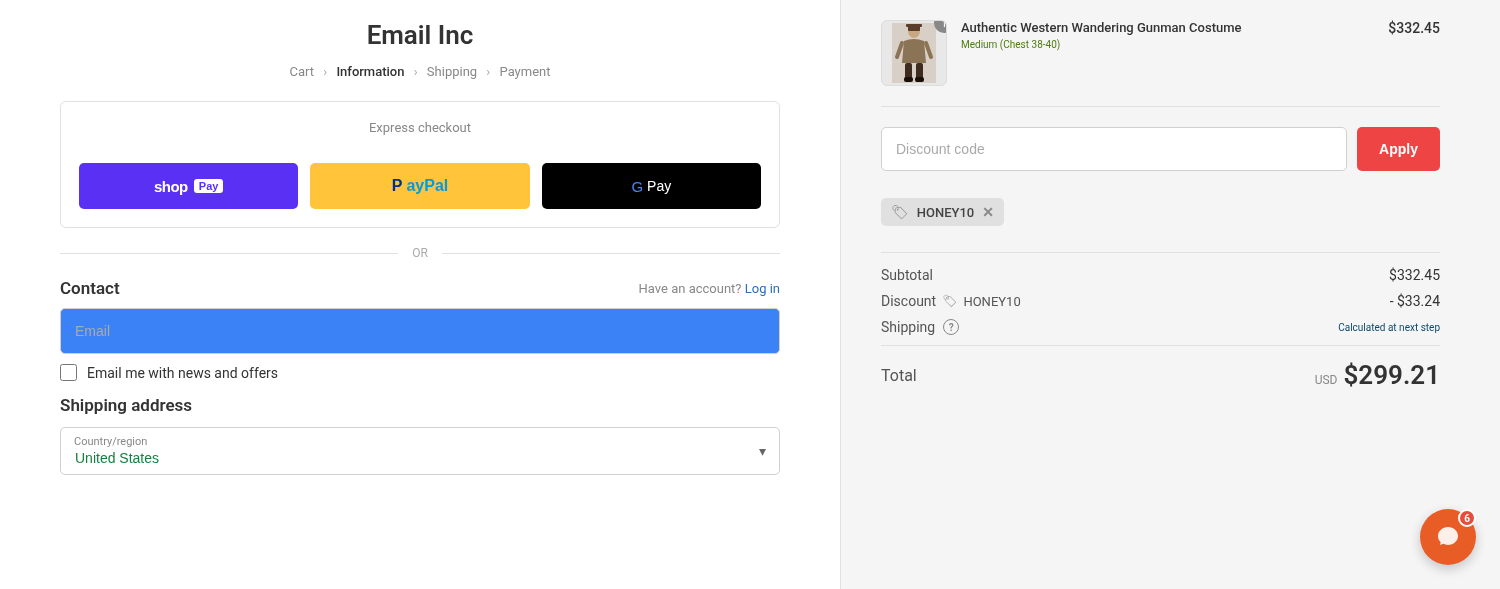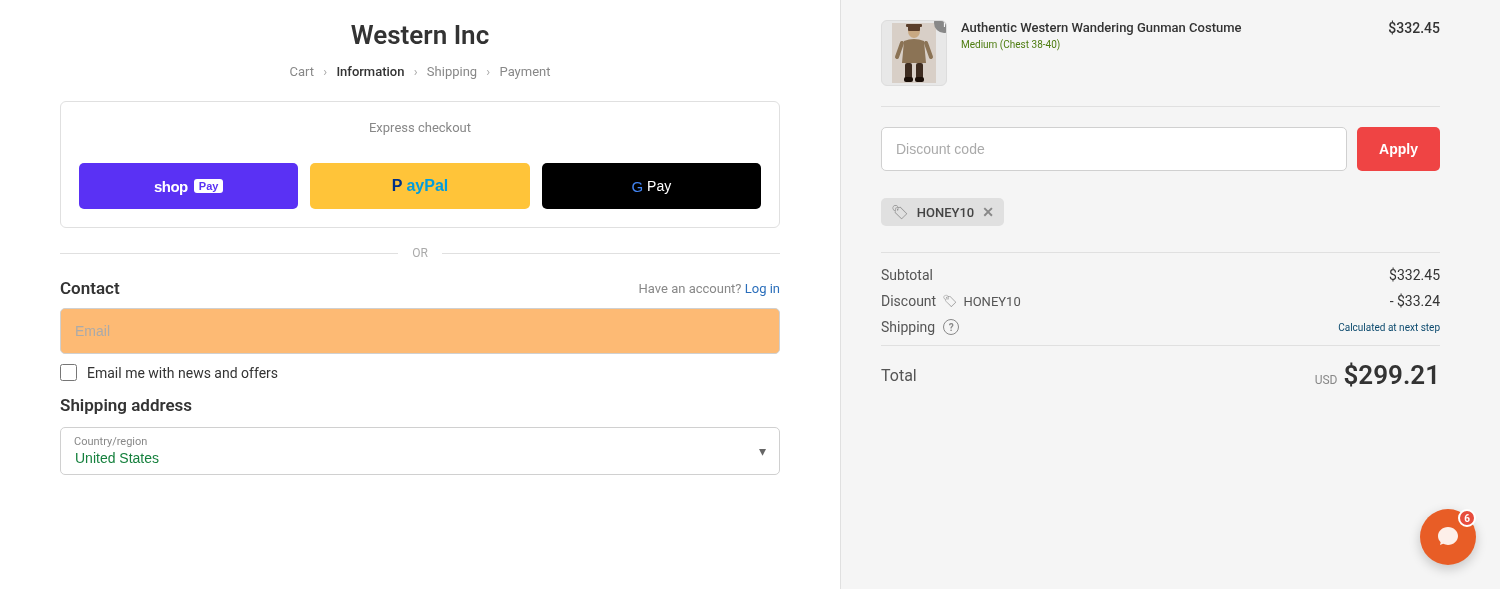--- a/index.html
+++ b/index.html
@@ -144,21 +144,21 @@
     .contact-header .login-link a { color: #2a6ebb; text-decoration: none; }
 
     .input-field {
       width: 100%;
       padding: 14px 14px;
       border: 1px solid #d0d0d0;
       border-radius: 5px;
       font-size: 14px;
       color: #333;
       margin-bottom: 10px;
-      background: #fdba74;
+      background: #3b82f6;
       outline: none;
     }
     .input-field::placeholder { color: #aaa; }
 
     .checkbox-row {
       display: flex;
       align-items: center;
       gap: 10px;
       margin-bottom: 14px;
     }
@@ -391,21 +391,21 @@
 
     
     .right-panel::-webkit-scrollbar { width: 6px; }
     .right-panel::-webkit-scrollbar-thumb { background: #ccc; border-radius: 3px; }
   </style>
 </head>
 <body>
 
 <div class="left-panel">
 
-  <div class="store-title">Western Inc</div>
+  <div class="store-title">Email Inc</div>
 
   <div class="breadcrumb">
     <a href="#">Cart</a>
     <span class="chevron">›</span>
     <span class="active">Information</span>
     <span class="chevron">›</span>
     <span>Shipping</span>
     <span class="chevron">›</span>
     <span>Payment</span>
   </div>

